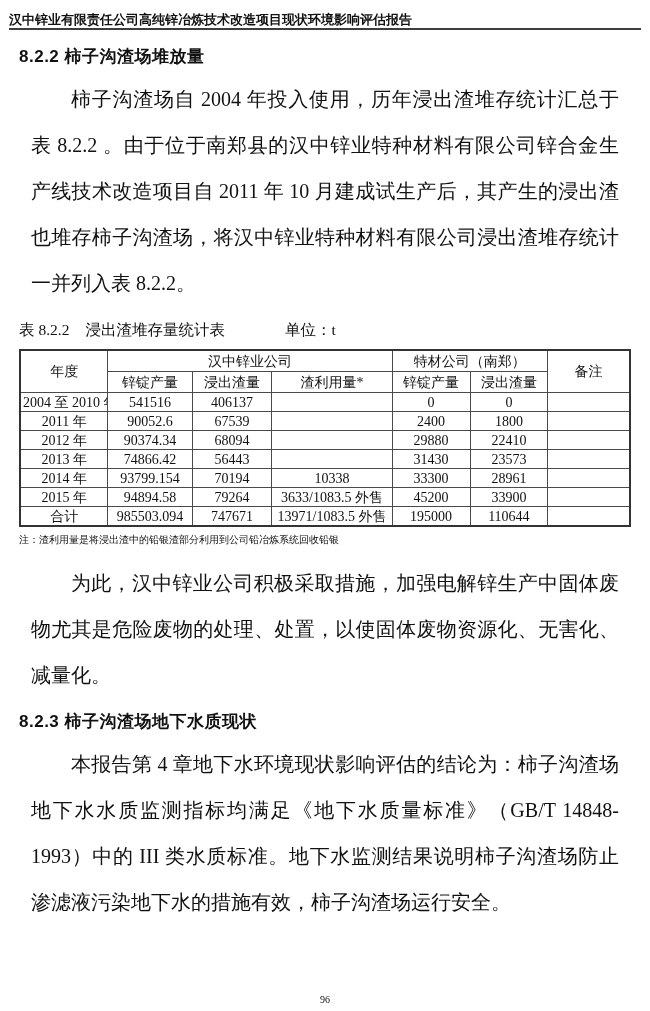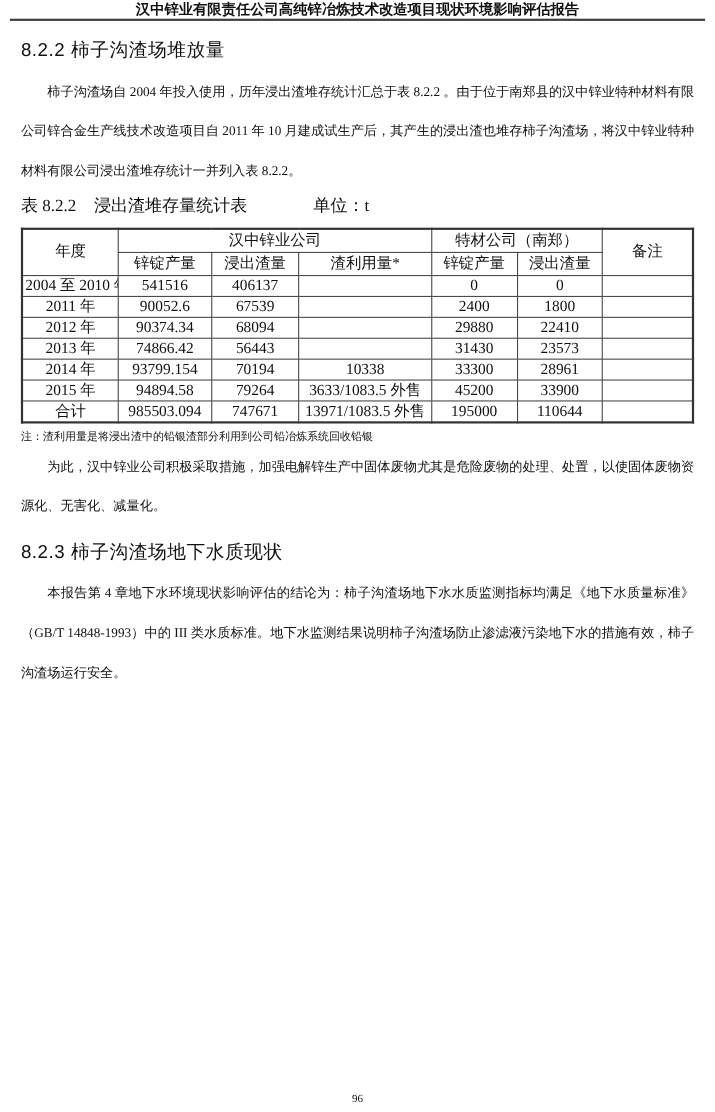--- a/index.html
+++ b/index.html
@@ -8,45 +8,44 @@
     width: 650px;
     height: 1011px;
     margin: 0 auto;
     background: #ffffff;
     color: #111;
     font-family: "Liberation Serif", "DejaVu Serif", serif;
     overflow: hidden;
   }
   .running-header {
     margin: 0 9px;
-    padding-top: 1px;
+    padding-top: 12px;
     padding-bottom: 1px;
-    text-align: center;
     font-size: 13px;
     line-height: 15px;
     font-weight: bold;
     border-bottom: 2px solid #3d3d3d;
     white-space: nowrap;
   }
   .content { margin: 0 19px; }
   h2.sec-heading {
     font-family: "Liberation Sans", "DejaVu Sans", sans-serif;
     font-size: 17px;
     line-height: 22px;
-    font-weight: normal;
+    font-weight: bold;
     margin: 16px 0 0 0;
     letter-spacing: 0.5px;
   }
   h2.sec-heading-2 { margin-top: 13px; }
   p.body-para {
-    font-size: 12px;
-    line-height: 36px;
+    font-size: 20px;
+    line-height: 46px;
     text-align: justify;
     text-indent: 2em;
-    margin: 0;
+    margin: 12px;
   }
   p.first-after-heading { margin-top: 8px; }
   .table-caption {
     margin-top: 3px;
     text-align: left;
     font-size: 15.5px;
     line-height: 23px;
     white-space: nowrap;
   }
   .table-caption .cap-prefix { margin-right: 16px; }

